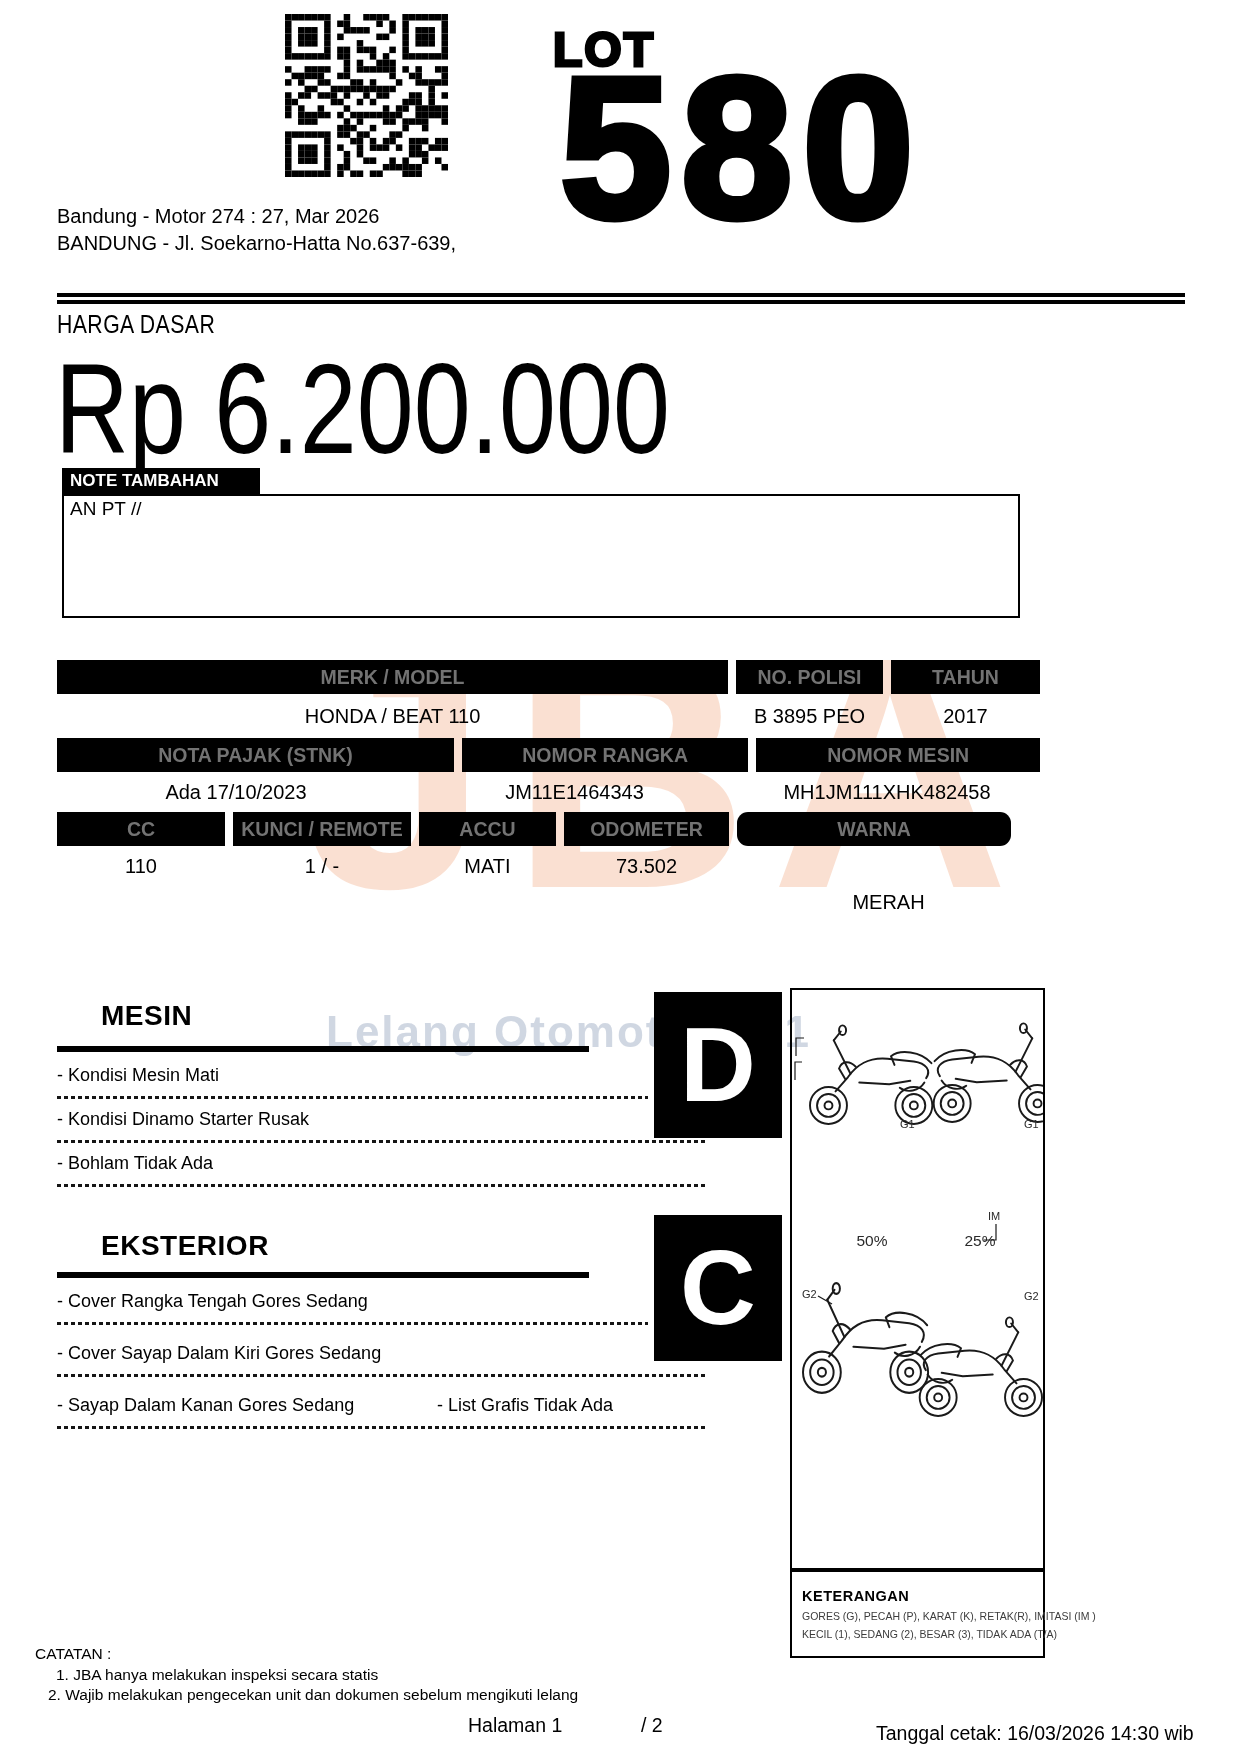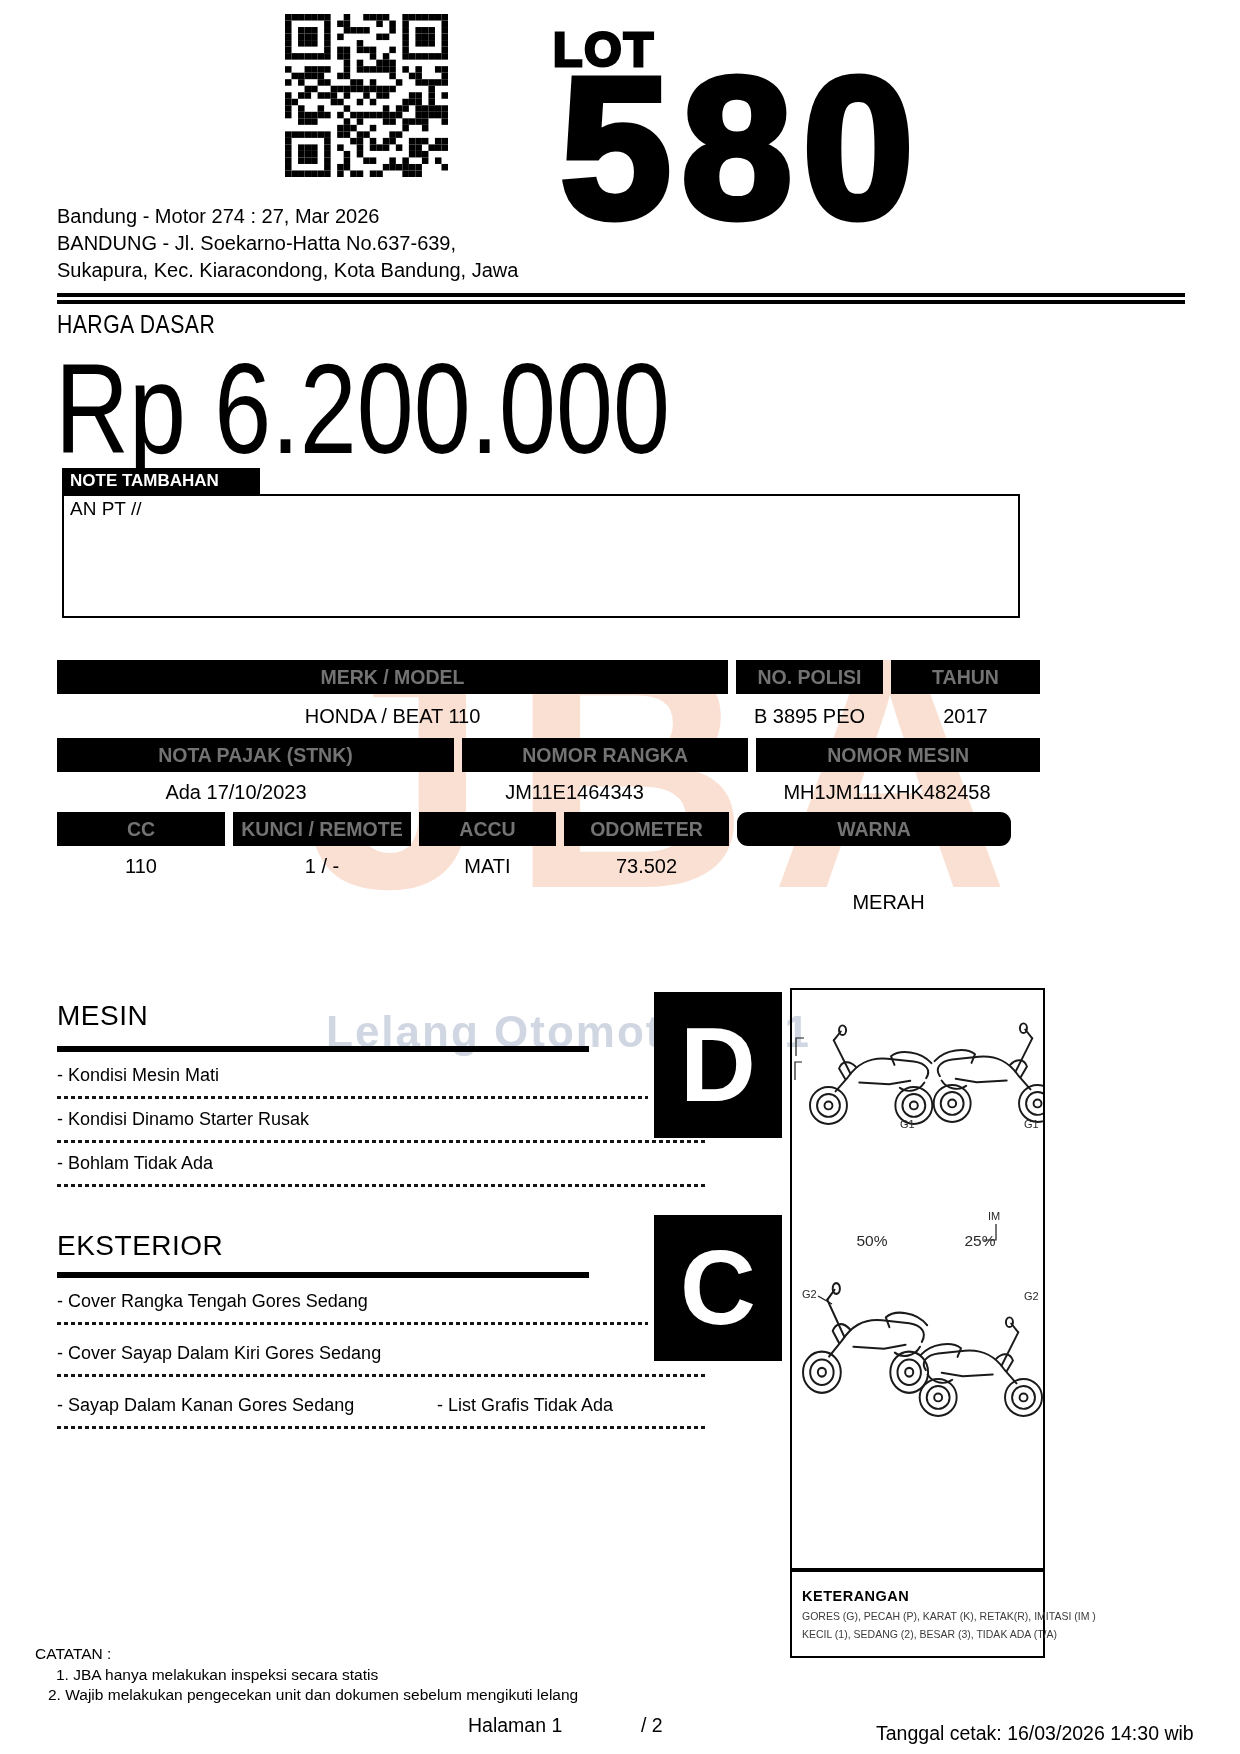--- a/index.html
+++ b/index.html
@@ -23,21 +23,21 @@
   .price{font-size:128px;line-height:1.05;transform:scaleX(0.8);transform-origin:0 0;white-space:nowrap;}
   
   .note-label{background:#000;color:#fff;font-weight:bold;font-size:17px;line-height:26px;padding-left:8px;width:190px;height:26px;}
   .note-box{border:2px solid #000;background:transparent;}
   .note-content{font-size:19px;padding:2px 6px;}
   
   .trow{display:flex;gap:8px;}
   .hcell{background:#000;color:#737373;font-weight:bold;font-size:19.5px;text-align:center;white-space:nowrap;overflow:hidden;}
   .vcell{font-size:20px;text-align:center;white-space:nowrap;}
   
-  .sec-title{font-size:28px;font-weight:normal;letter-spacing:0.5px;line-height:1;}
+  .sec-title{font-size:28px;font-weight:bold;letter-spacing:0.5px;line-height:1;margin-left:44px;}
   .secrule{height:6px;background:#000;}
   .item{font-size:18px;white-space:nowrap;line-height:1;text-align:right;}
   .dots{height:3px;background-image:repeating-linear-gradient(90deg,#151515 0 4px,transparent 4px 7px);}
   .grade-box{background:#000;color:#fff;font-weight:bold;font-size:105px;text-align:center;}
   
   .diagram-box{border:2px solid #000;background:transparent;}
   .ket-box{border:2px solid #000;background:#fff;}
   .ket-title{font-size:14.5px;font-weight:bold;letter-spacing:0.5px;}
   .ket-line{font-size:10.5px;color:#3c3c3c;white-space:nowrap;}
   .dlab{font-family:"Liberation Sans","DejaVu Sans",sans-serif;fill:#2a2a2a;}
@@ -371,21 +371,20 @@
       <rect x="123.88" y="156.48" width="6.52" height="6.52"></rect>
       <rect x="130.40" y="156.48" width="6.52" height="6.52"></rect>
     </svg>
 
   <div class="abs z lot-label" style="left:553px;top:26px;">LOT</div>
   <div class="abs z lot-number" style="left:560px;top:48px;">580</div>
 
   <div class="abs z" style="left:57px;top:203px;">
     <div class="addr">Bandung - Motor 274 : 27, Mar 2026</div>
     <div class="addr">BANDUNG - Jl. Soekarno-Hatta No.637-639,</div>
-    <div class="addr">Sukapura, Kec. Kiaracondong, Kota Bandung, Jawa</div>
   </div>
 
   <div class="abs z dblrule" style="left:57px;top:293px;width:1128px;">
       <b></b>
       <i></i>
       <b></b>
     </div>
 
   <div class="abs z harga-label" style="left:57px;top:310px;">
     <span class="cond">HARGA DASAR</span>

